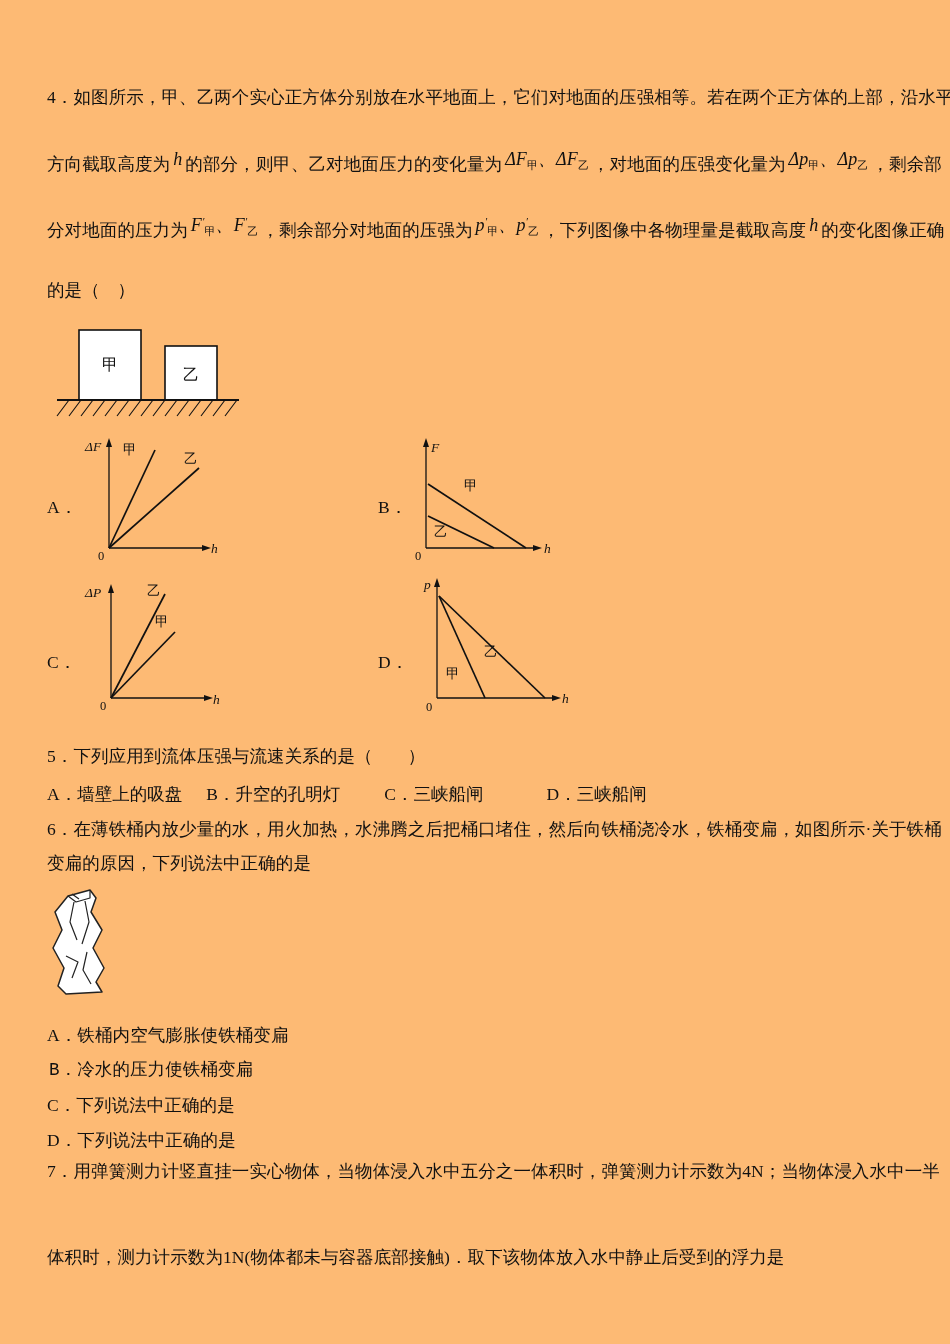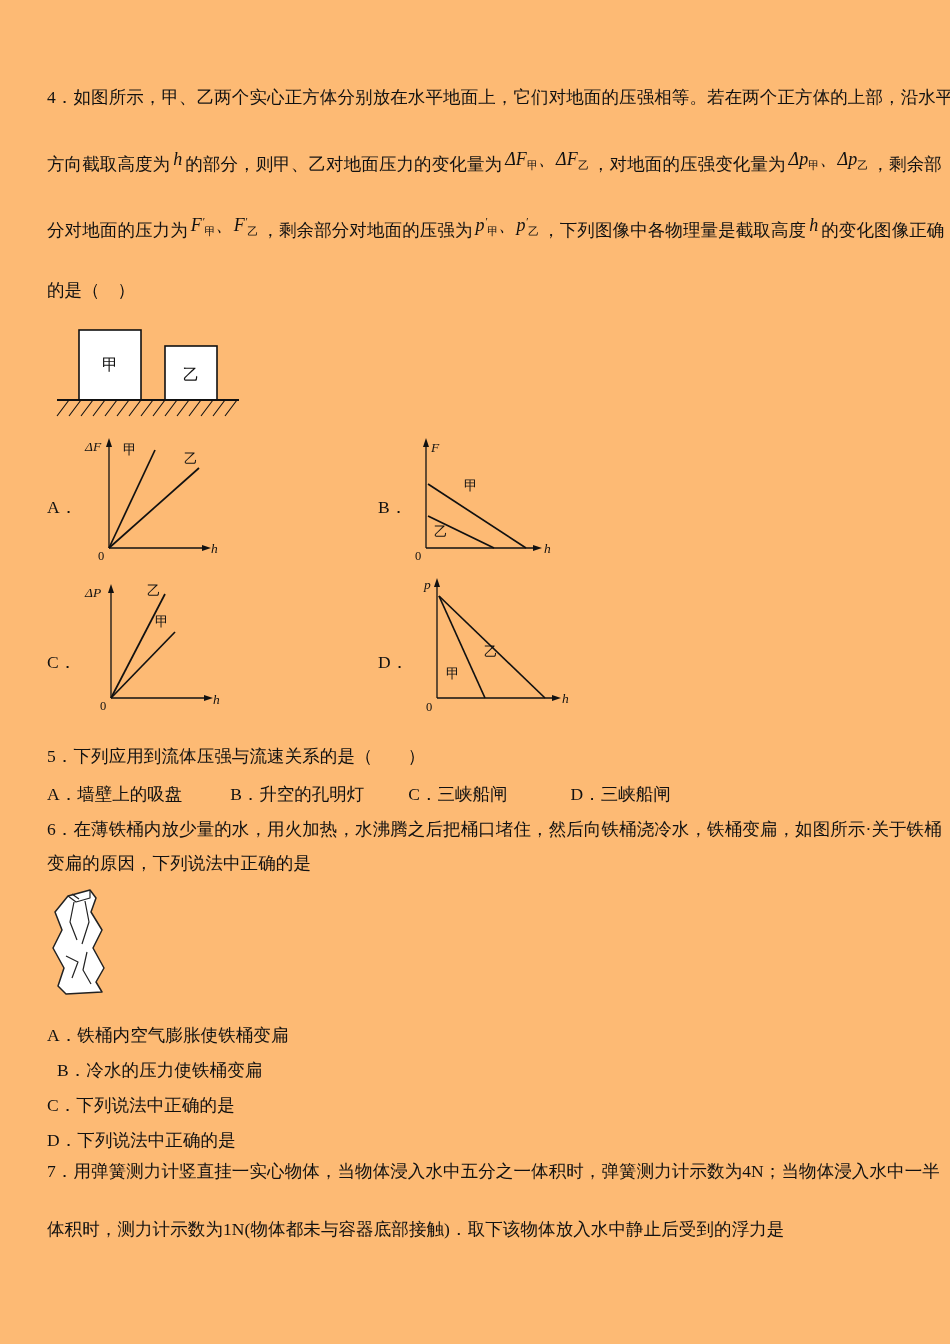--- a/index.html
+++ b/index.html
@@ -15,21 +15,21 @@
   }
   .opt-letter { position:absolute; font-size:17.5px; }
   .math {
     font-family:"Liberation Serif","DejaVu Serif",serif;
     font-style:italic; position:relative; top:-5px;
     margin:0 3px; font-size:18px; white-space:nowrap;
   }
   .math sub { font-style:normal; font-size:11px; vertical-align:-4px; }
   .math sup { font-size:11px; vertical-align:6px; }
   .opts-row { position:absolute; display:flex; font-size:17.5px; white-space:nowrap; }
-  .gap-a { margin-right:48px;font-family:Liberation Serif, serif; } .gap-b { margin-right:44px; } .gap-c { margin-right:63px; }
+  .gap-a { margin-right:24px;font-family:Liberation Serif, serif; } .gap-b { margin-right:44px; } .gap-c { margin-right:63px; }
   svg { position:absolute; overflow:visible; }
   .axis { stroke:#111; stroke-width:1.3; }
   .plot { stroke:#111; stroke-width:1.7; }
   .arrow { fill:#111; }
   .hatch { stroke:#111; stroke-width:1.1; }
   .ground { stroke:#111; stroke-width:2; }
   .cube { fill:#ffffff; stroke:#111; stroke-width:1.6; }
   .bucket { fill:#ffffff; stroke:#222; stroke-width:1.5; stroke-linejoin:round; }
   .crease { fill:none; stroke:#222; stroke-width:1.2; stroke-linejoin:round; }
   svg text { font-family:"Liberation Serif","DejaVu Serif",serif; fill:#111; }
@@ -146,20 +146,20 @@
   <svg style="left:46px;top:886px;" width="80" height="115" viewBox="0 0 80 115">
     <path class="bucket" d="M 22,10 L 44,4 L 50,12 L 45,26 L 56,44 L 47,62 L 58,82 L 50,96 L 56,106 L 20,108 L 12,100 L 18,82 L 7,62 L 16,44 L 9,26 Z"></path>
     <path class="crease" d="M 22,10 L 30,16 L 44,12 L 44,4 M 26,8 L 33,13"></path>
     <path class="crease" d="M 28,16 L 24,36 L 31,54"></path>
     <path class="crease" d="M 39,15 L 43,36 L 36,58"></path>
     <path class="crease" d="M 20,70 L 32,76 L 26,92"></path>
     <path class="crease" d="M 41,66 L 37,84 L 45,98"></path>
   </svg>
 
   <div class="line" style="left:47px;top:1024px;">A．铁桶内空气膨胀使铁桶变扁</div>
-  <div class="line" style="left:57px;top:1059px;">B．冷水的压力使铁桶变扁</div>
+  <div class="line" style="left:49px;top:1059px;font-family:Liberation Mono, monospace;">B．冷水的压力使铁桶变扁</div>
   <div class="line" style="left:47px;top:1094px;">C．下列说法中正确的是</div>
   <div class="line" style="left:47px;top:1129px;">D．下列说法中正确的是</div>
 
   <div class="line" style="left:47px;top:1160px;">7．用弹簧测力计竖直挂一实心物体，当物体浸入水中五分之一体积时，弹簧测力计示数为4N；当物体浸入水中一半</div>
-  <div class="line" style="left:47px;top:1218px;">体积时，测力计示数为1N(物体都未与容器底部接触)．取下该物体放入水中静止后受到的浮力是</div>
+  <div class="line" style="left:47px;top:1246px;">体积时，测力计示数为1N(物体都未与容器底部接触)．取下该物体放入水中静止后受到的浮力是</div>
 
 </div>
 
 </body></html>

